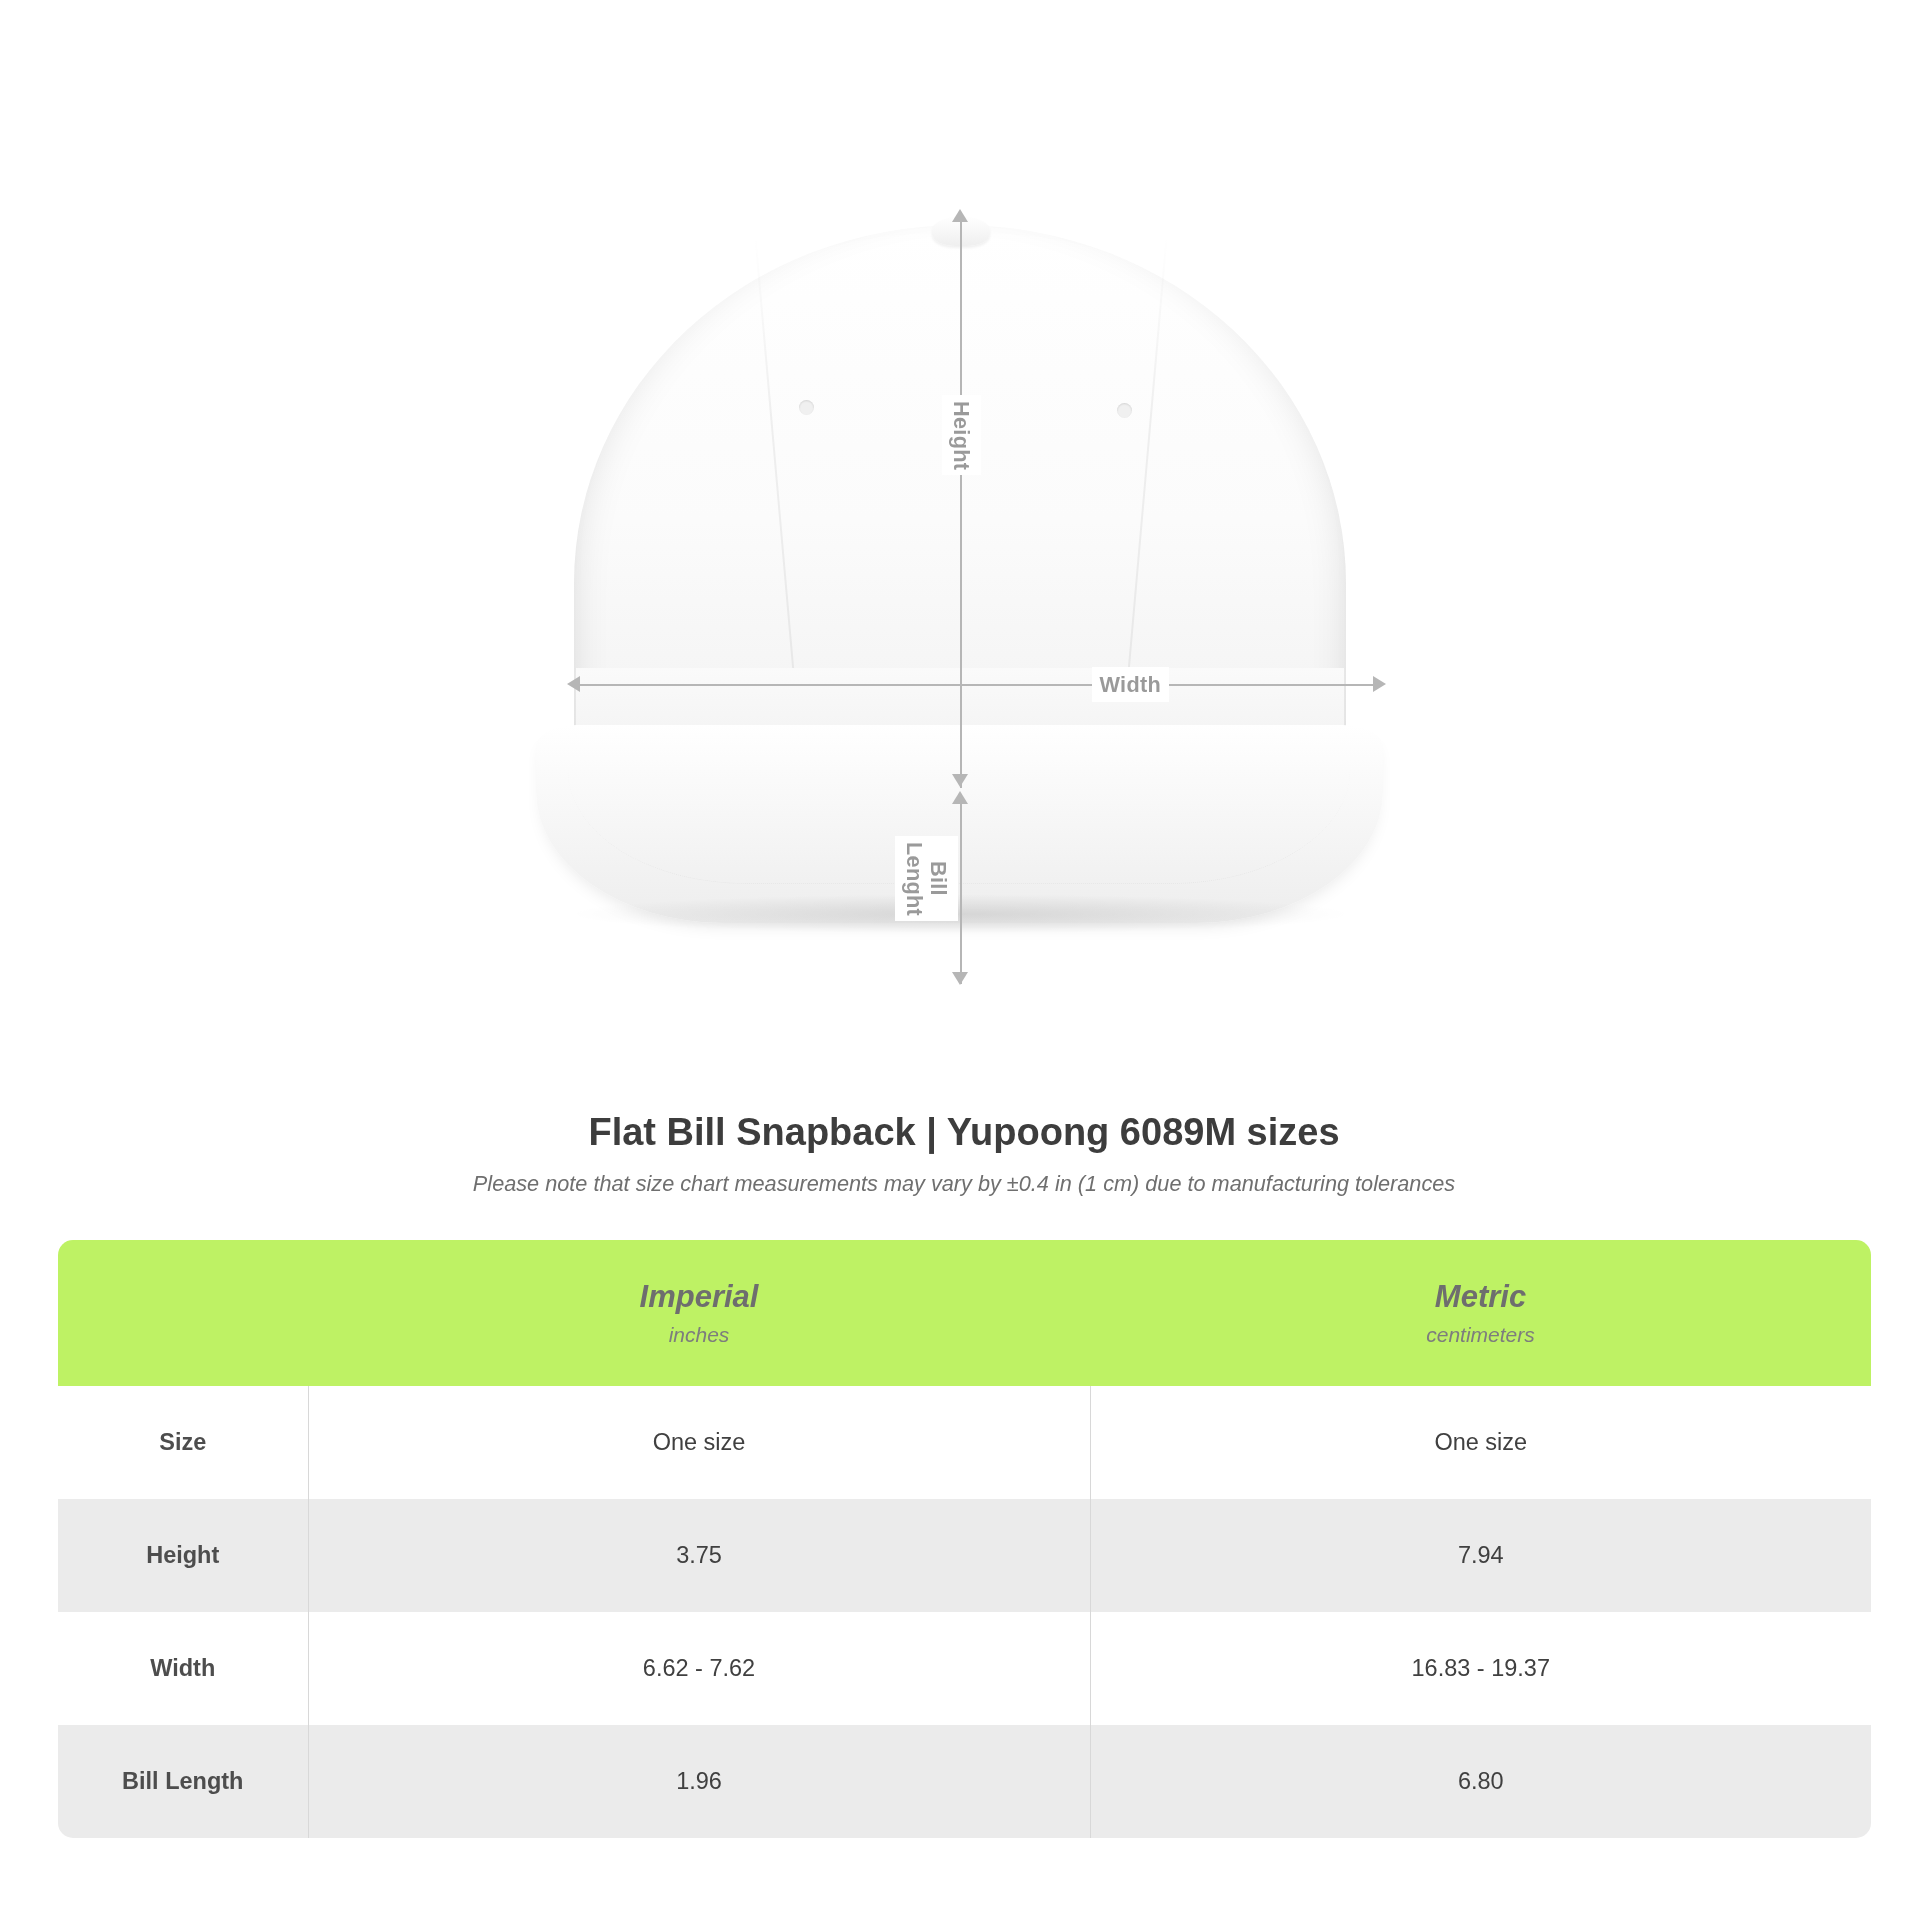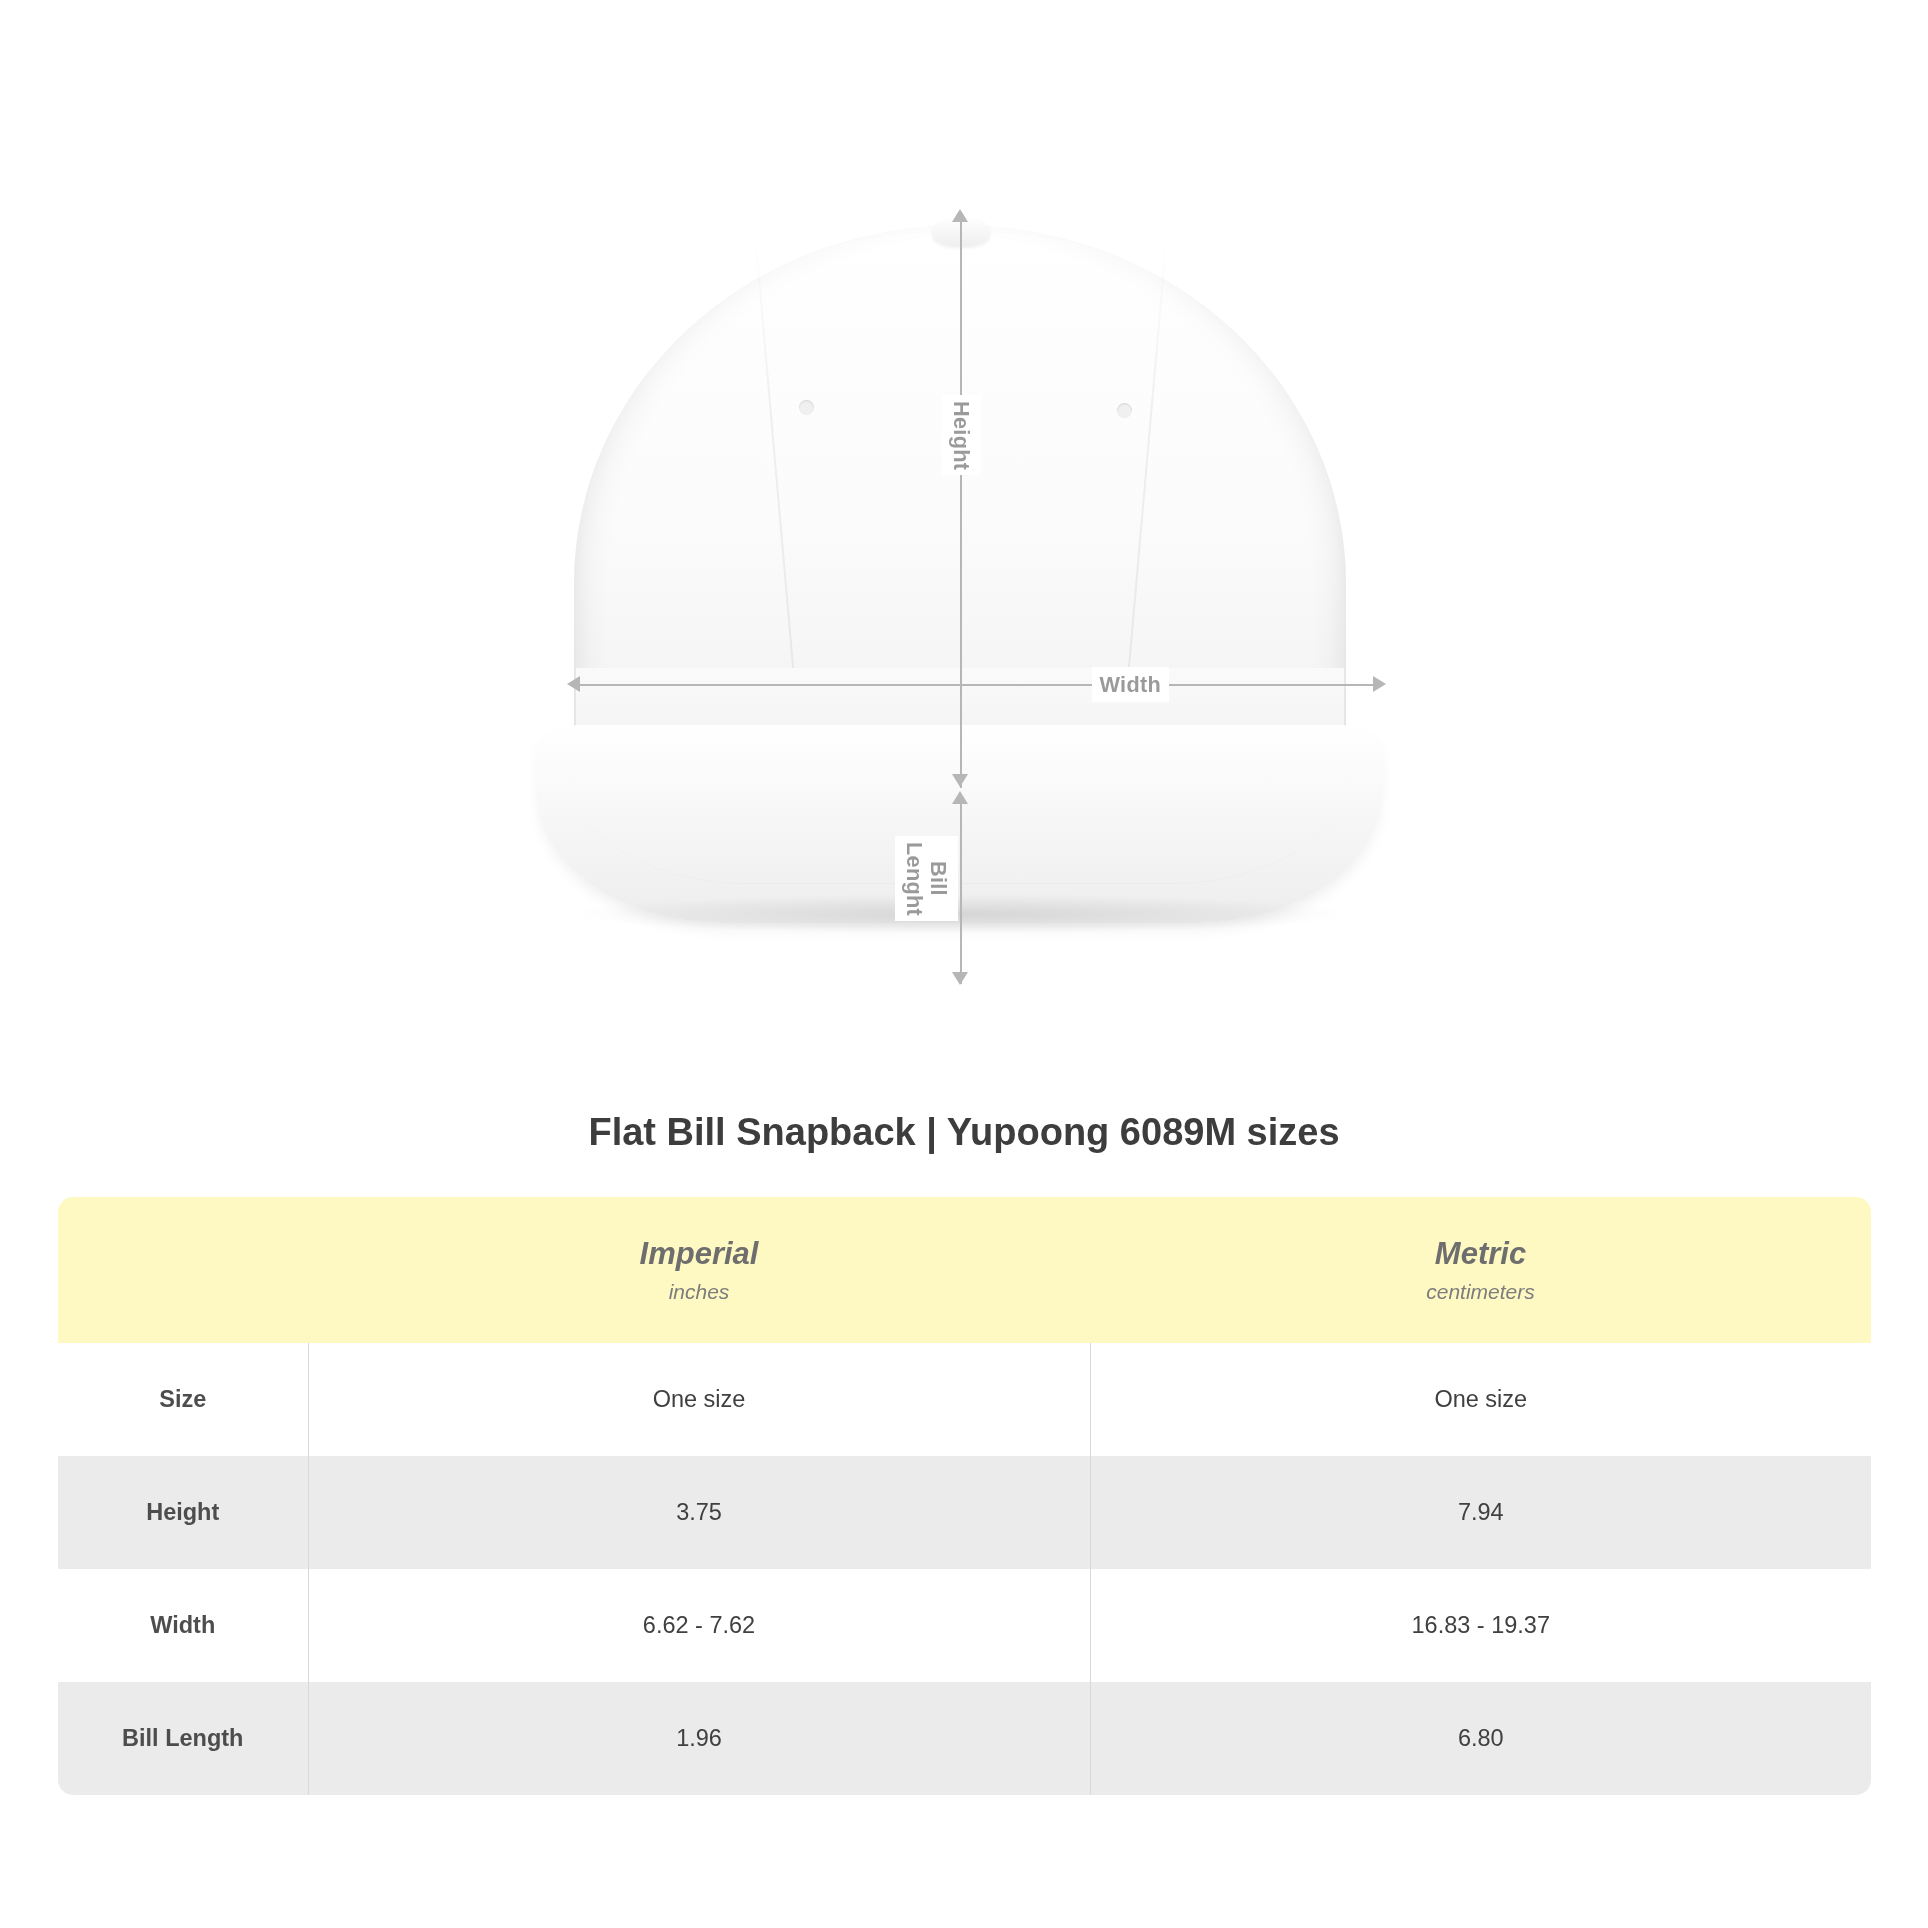--- a/index.html
+++ b/index.html
@@ -165,21 +165,21 @@
   }
   table.size-table {
     border-collapse: collapse;
     width: 100%;
     table-layout: fixed;
   }
   table.size-table td, table.size-table th {
     padding: 0;
   }
   .unit-header-row td {
-    background: #fef9c3;
+    background: #bef264;
     height: 146px;
     text-align: center;
     vertical-align: middle;
   }
   .unit-header-row td.first { border-radius: 15px 0 0 0; }
   .unit-header-row td.last  { border-radius: 0 15px 0 0; }
   .unit-name {
     font-size: 31px;
     font-style: italic;
     font-weight: bold;
@@ -243,20 +243,21 @@
 
   <div class="guide h" style="left:576px; top:684px; width:800px;"></div>
   <div class="arrow left" style="left:567px; top:676px;"></div>
   <div class="arrow right" style="left:1373px; top:676px;"></div>
   <div class="guide-label" style="left:1092px; top:667px;">Width</div>
 
 </div>
 
 <div class="title-block">
   <h1 class="chart-title">Flat Bill Snapback | Yupoong 6089M sizes</h1>
+  <p class="chart-note">Please note that size chart measurements may vary by ±0.4 in (1 cm) due to manufacturing tolerances</p>
 </div>
 
 <div class="table-wrap">
   <table class="size-table">
     <colgroup>
       <col style="width:250px">
       <col style="width:782px">
       <col style="width:781px">
     </colgroup>
     <tbody>

